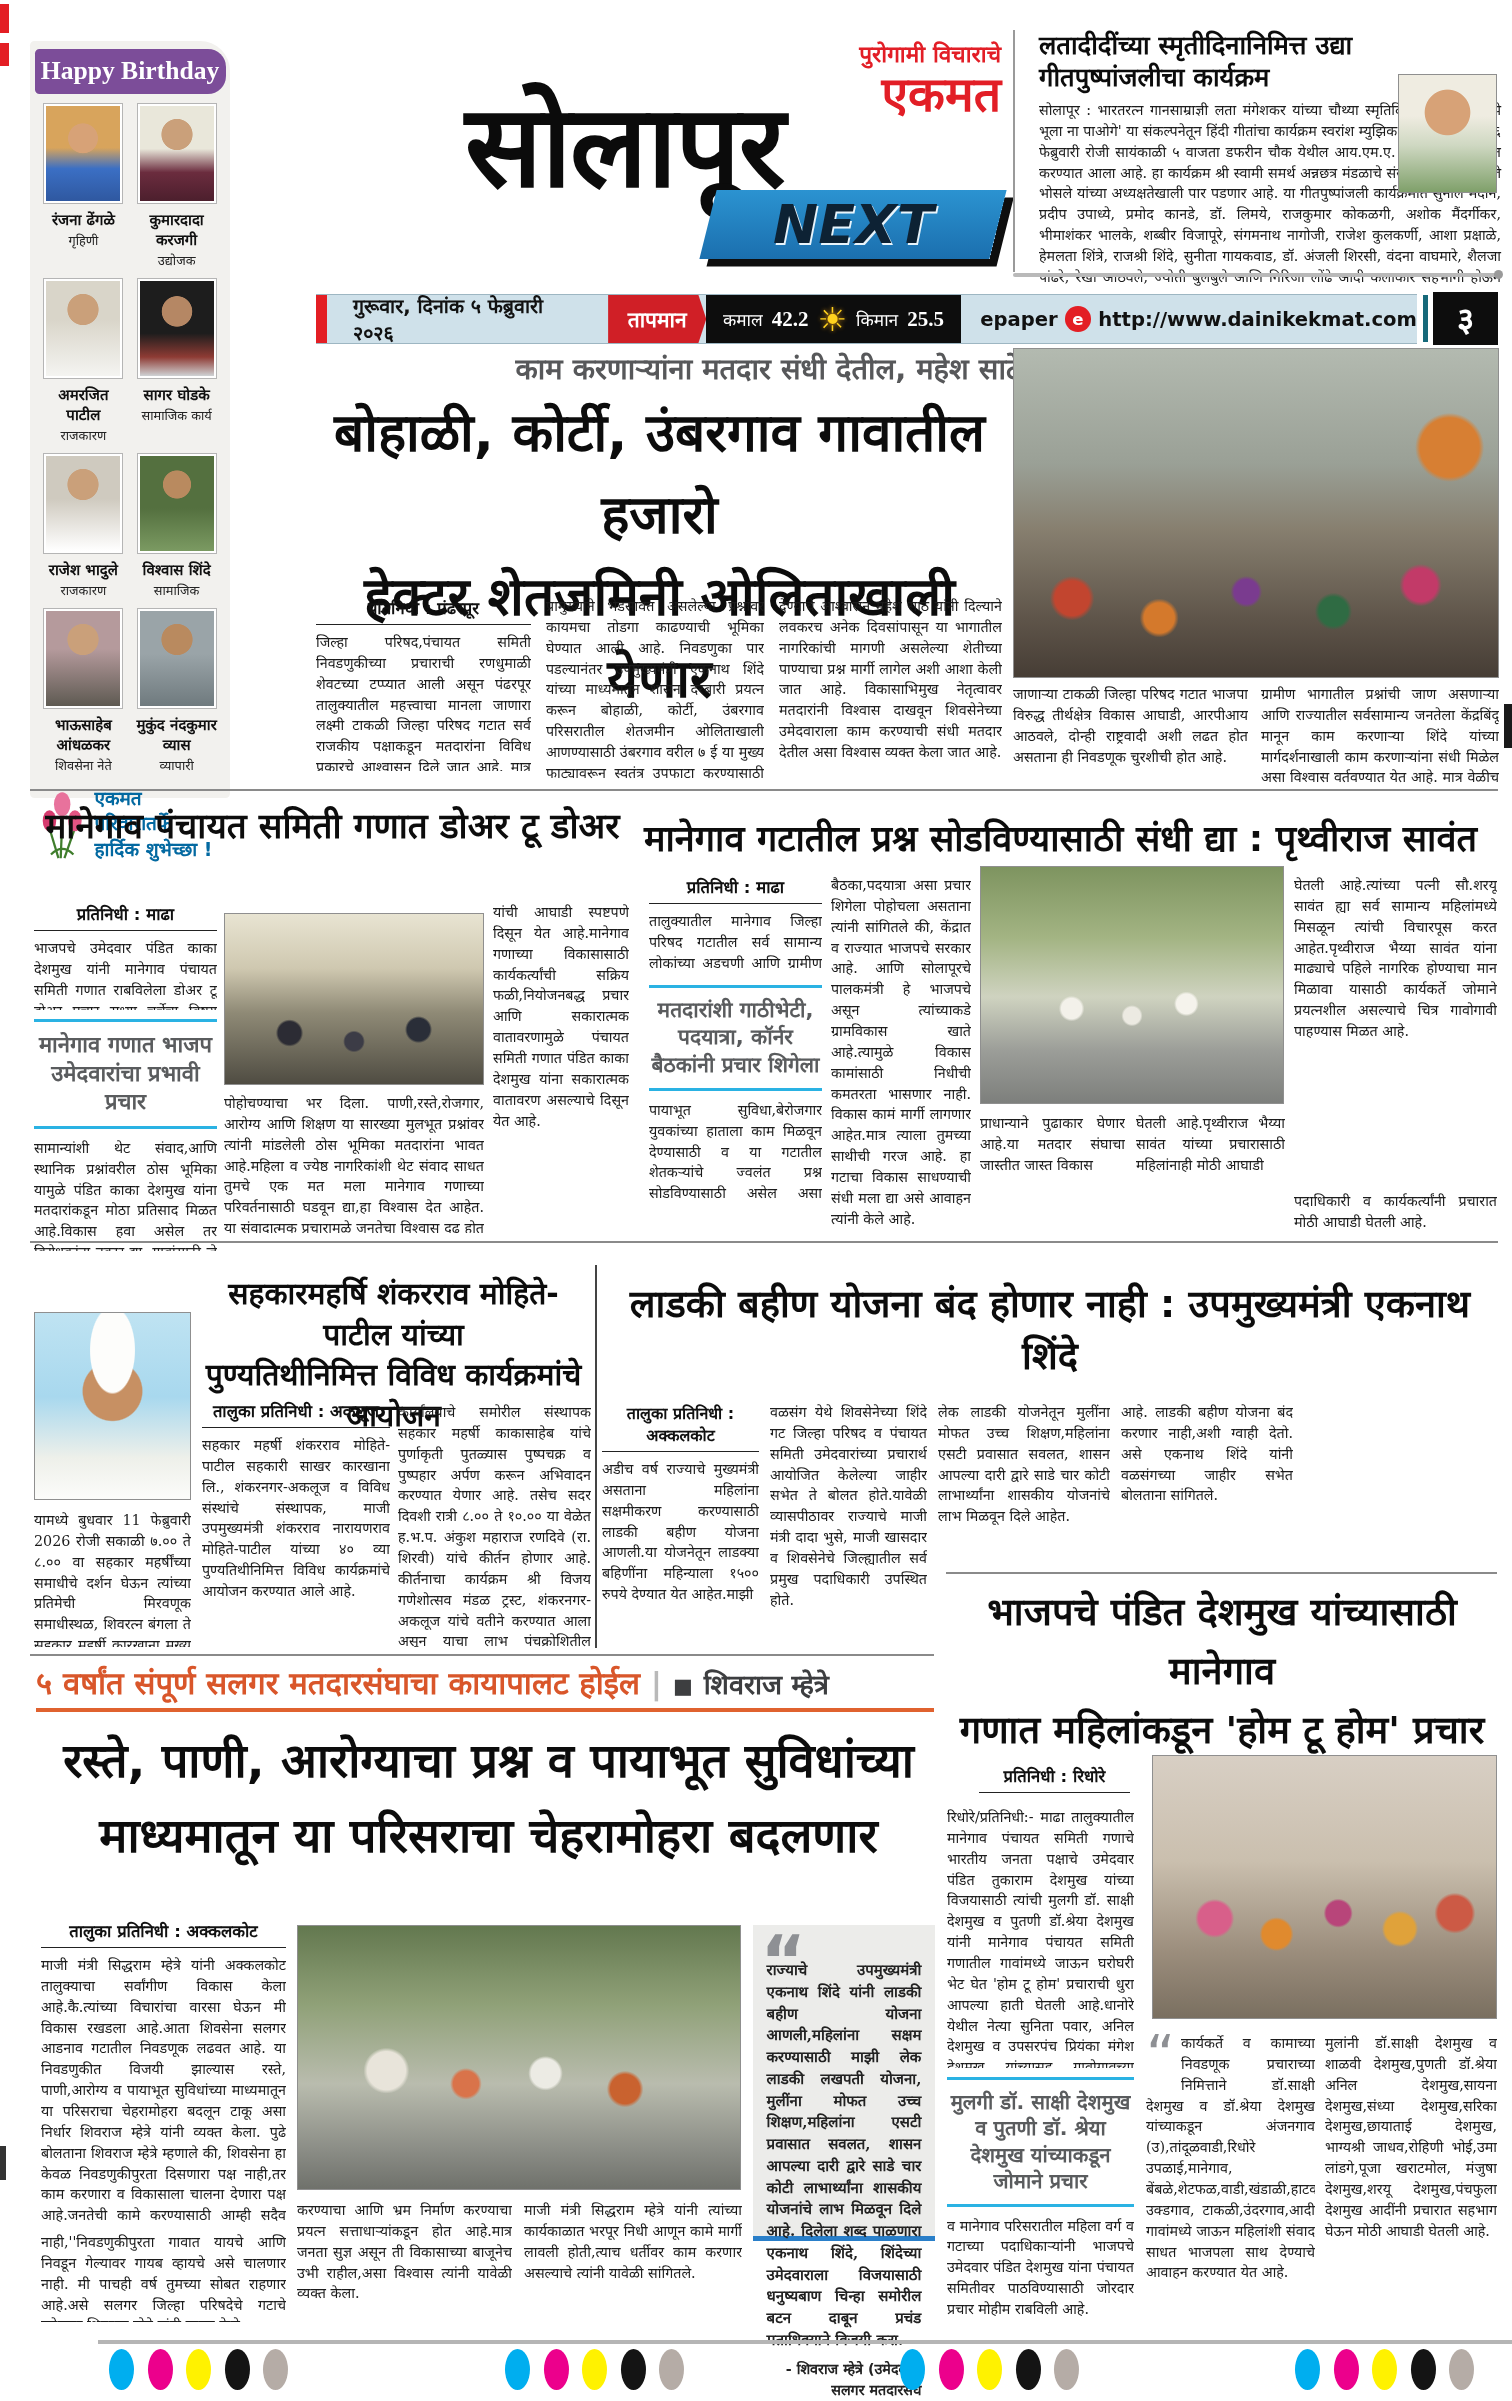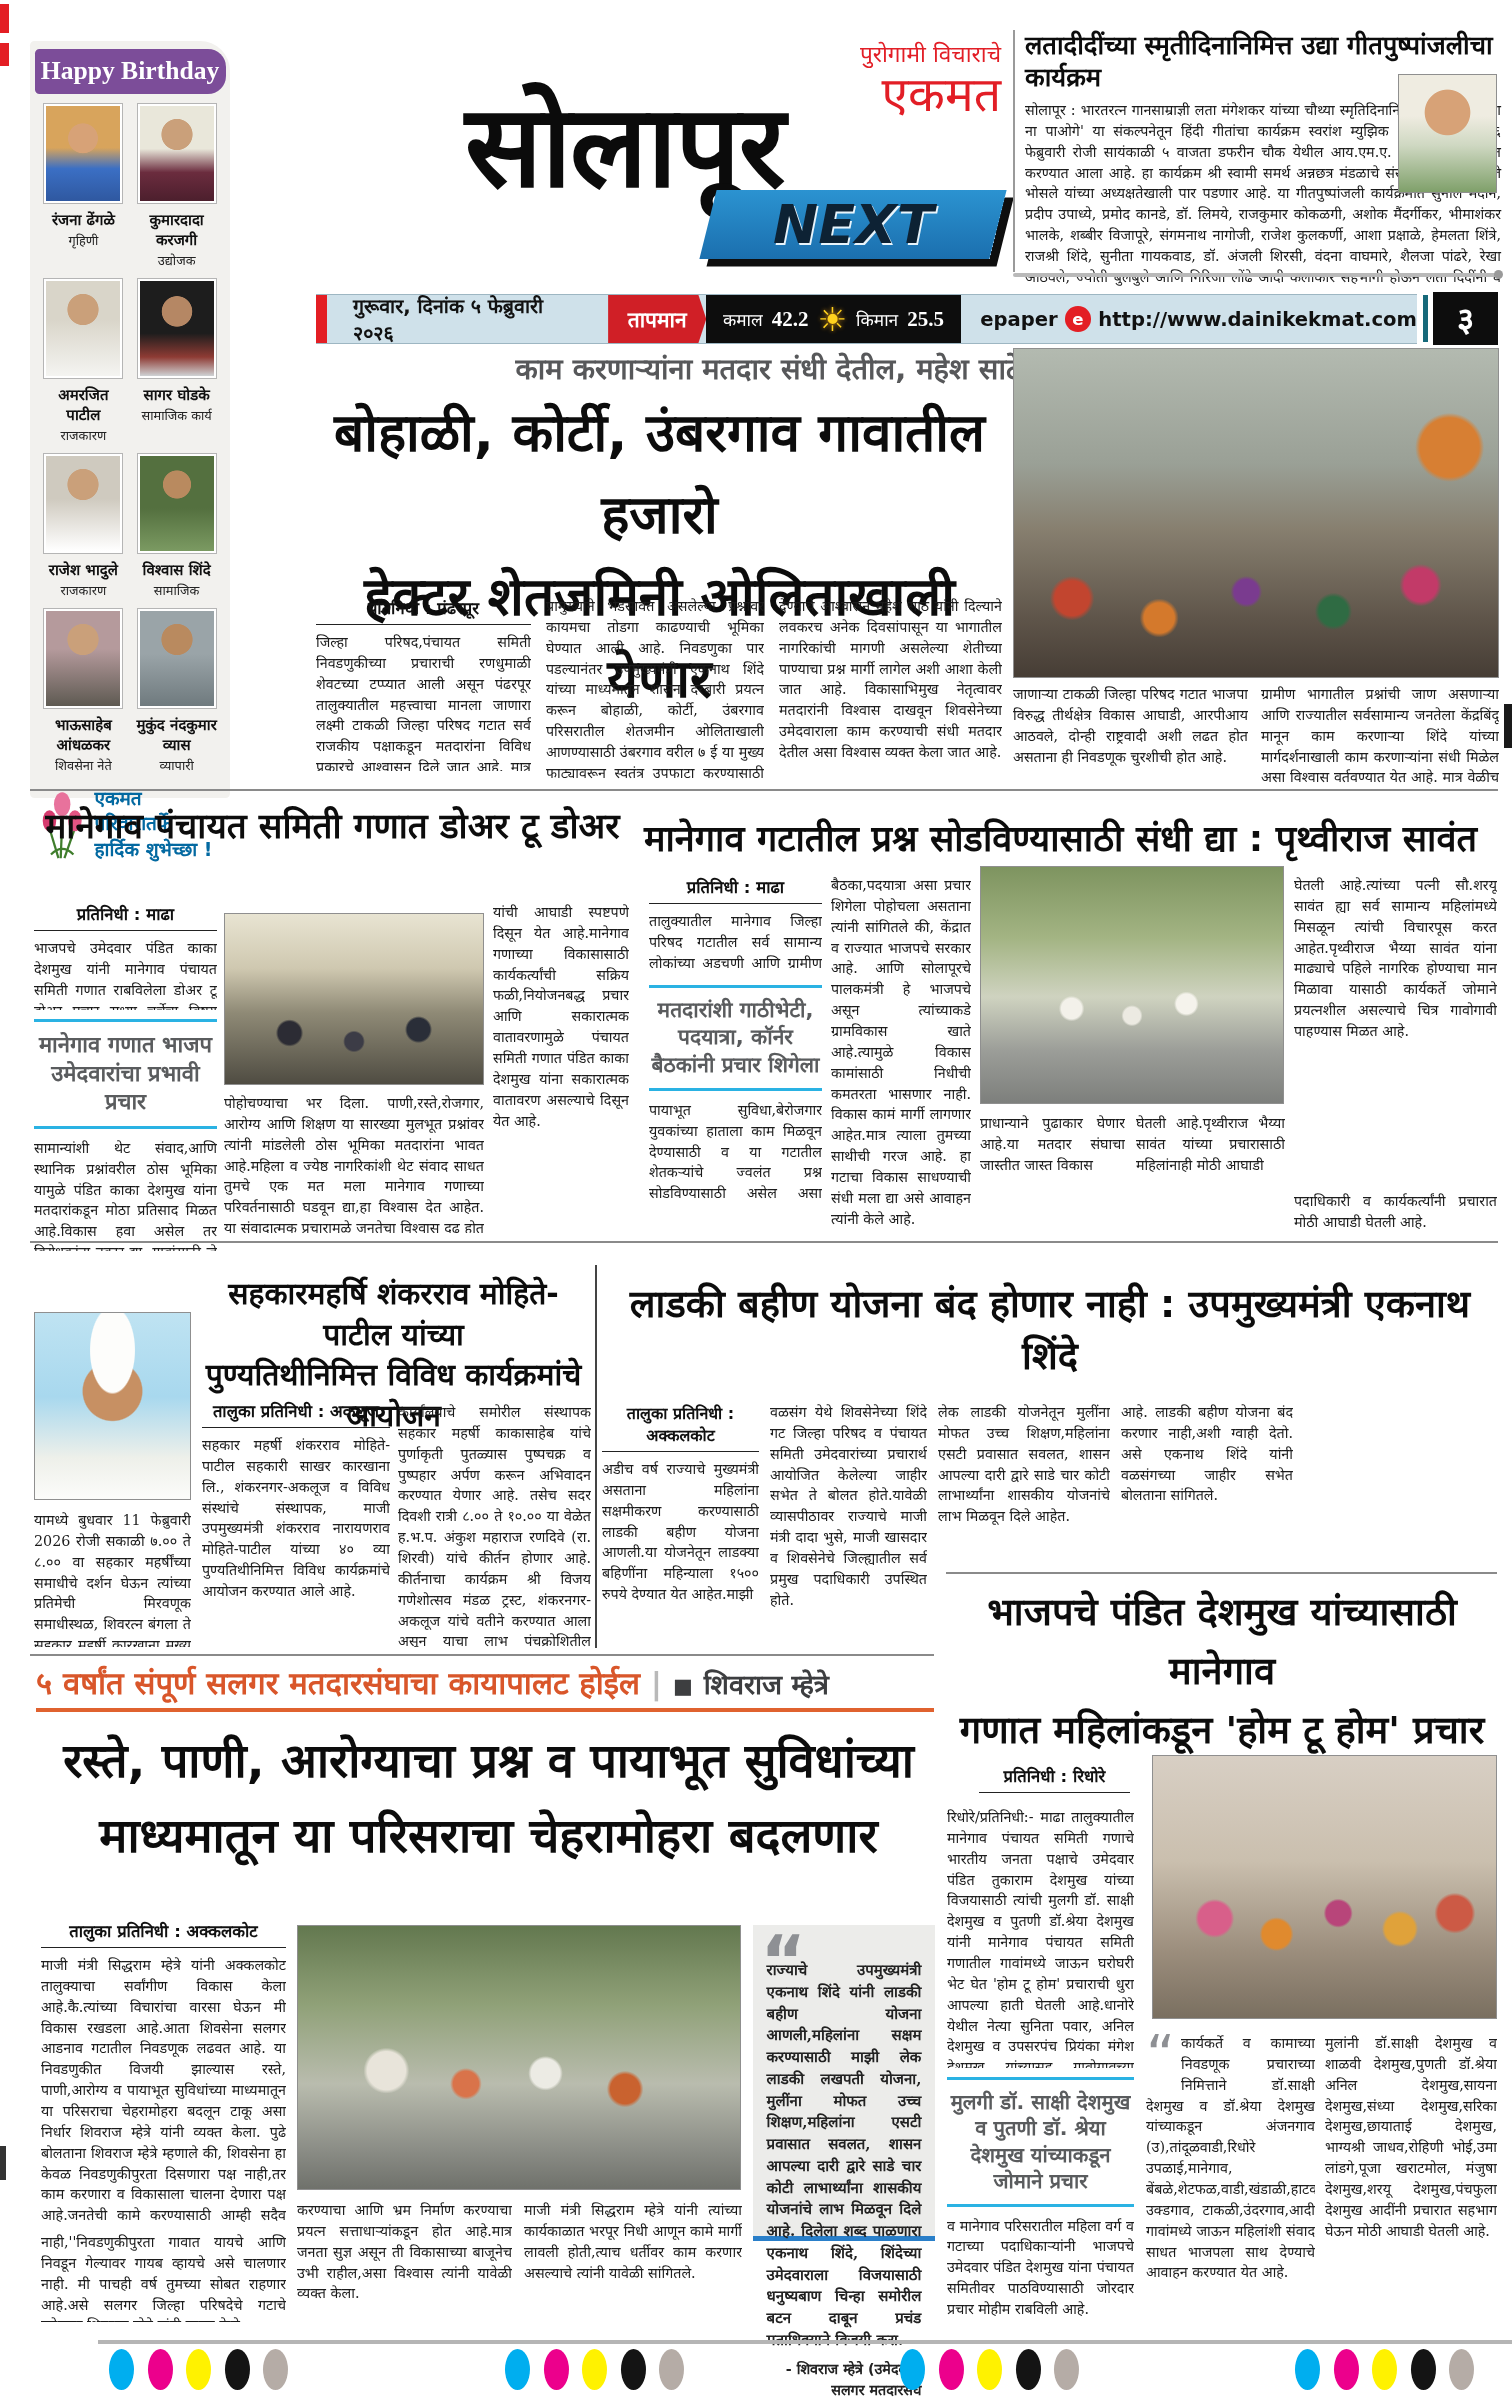--- a/index.html
+++ b/index.html
@@ -75,21 +75,21 @@
       linear-gradient(180deg,#63784f 0%,#90a178 30%,#b9bcae 60%,#8b8d86 85%,#6f716b 100%);}
   .ph-women{background:
       radial-gradient(circle at 18% 62%,#d85f8a 0 5%,transparent 6%),
       radial-gradient(circle at 36% 68%,#e08a2e 0 5%,transparent 6%),
       radial-gradient(circle at 54% 60%,#b8457a 0 5%,transparent 6%),
       radial-gradient(circle at 72% 66%,#e0a23a 0 5%,transparent 6%),
       radial-gradient(circle at 88% 60%,#cc5a45 0 5%,transparent 6%),
       linear-gradient(180deg,#d8cfc4 0%,#cabfae 40%,#9b8d7c 75%,#7a6f60 100%);}
   
   #masthead-title{font-family:"DejaVu Sans",sans-serif;font-weight:900;font-size:114px;line-height:1;letter-spacing:-1.5px;color:#0b0b0b;}
-  #tagline{color:#e21e26;text-align:right;font-family:"DejaVu Sans",sans-serif;font-weight:400;}
+  #tagline{color:#e21e26;text-align:right;font-family:"DejaVu Sans",sans-serif;font-weight:700;}
   #next{transform:skewX(-14deg);background:linear-gradient(180deg,#2b93d1,#1b6fae);
         box-shadow:9px 7.5px 0 #0e0e0e;display:flex;align-items:center;justify-content:center;}
   #next span{transform:skewX(14deg);font-family:"DejaVu Sans",sans-serif;font-weight:900;font-style:italic;
         font-size:54px;color:#0d2234;text-shadow:1.5px 1.5px 0 #e8f4fb;}
   
   #datebar{background:#cfe1ea;display:flex;align-items:center;border-top:1.5px solid #9db6c2;border-bottom:1.5px solid #9db6c2;box-sizing:border-box;}
   #datebar .redtab{width:12px;height:100%;background:#e31e24;}
   .dtext{font-family:"DejaVu Sans",sans-serif;font-weight:700;font-size:19.6px;color:#111;}
   #tempwrap{display:flex;align-items:center;height:100%;}
   #templabel{background:#d01f26;color:#fff;font-family:"DejaVu Sans",sans-serif;font-weight:800;font-size:21px;
@@ -184,21 +184,21 @@
 
   <div class="abs" id="masthead-title" style="left:465px;top:90px;">सोलापूर</div>
   <div class="abs" id="tagline" style="left:813px;top:38px;width:188px;">
     <div style="font-size:22.6px;">पुरोगामी विचाराचे</div>
     <div style="font-size:48px;line-height:1.05;">एकमत</div>
   </div>
   <div class="abs" id="next" style="left:708px;top:190px;width:290px;height:69px;">
     <span>NEXT</span>
   </div>
 
-  <div class="abs" style="left:1013px;top:30px;width:488px;height:242px;border-left:2.3px solid #9a9a9a;padding-left:10px;box-sizing:border-box;">
+  <div class="abs" style="left:1013px;top:30px;width:488px;height:242px;border-left:2.3px solid #9a9a9a;padding-left:24px;box-sizing:border-box;">
     <div class="hl" style="font-size:25.6px;line-height:1.25;margin-bottom:6px;">लतादीदींच्या स्मृतीदिनानिमित्त उद्या गीतपुष्पांजलीचा कार्यक्रम</div>
     <div class="photo ph-lata abs" style="right:4.5px;top:44px;width:99px;height:119px;"></div>
     <div class="col" style="font-size:14.3px;width:100%;height:188px;padding-right:1.5px;">सोलापूर : भारतरत्न गानसाम्राज्ञी लता मंगेशकर यांच्या चौथ्या स्मृतिदिनानिमित्त 'तुम मुझे भूला ना पाओगे' या संकल्पनेतून हिंदी गीतांचा कार्यक्रम स्वरांश म्युझिक अ‍ॅकॅडमीच्यावतीने ६ फेब्रुवारी रोजी सायंकाळी ५ वाजता डफरीन चौक येथील आय.एम.ए. हॉल येथे आयोजित करण्यात आला आहे. हा कार्यक्रम श्री स्वामी समर्थ अन्नछत्र मंडळाचे संस्थापक जन्मेजयराजे भोसले यांच्या अध्यक्षतेखाली पार पडणार आहे. या गीतपुष्पांजली कार्यक्रमात सुनील मदान, प्रदीप उपाध्ये, प्रमोद कानडे, डॉ. लिमये, राजकुमार कोकळगी, अशोक मैंदर्गीकर, भीमाशंकर भालके, शब्बीर विजापूरे, संगमनाथ नागोजी, राजेश कुलकर्णी, आशा प्रक्षाळे, हेमलता शिंत्रे, राजश्री शिंदे, सुनीता गायकवाड, डॉ. अंजली शिरसी, वंदना वाघमारे, शैलजा पांढरे, रेखा आठवले, ज्योती बुलबुले आणि गिरिजा लोंढे आदी कलाकार सहभागी होऊन लता दिदींनी व सहकालाकारांनी गायलेली अजरामर गीते सादर करणार आहेत.</div>
   </div>
   <div class="abs" style="left:1013px;top:273px;width:488px;height:3.8px;background:#b9b9b9;border-radius:2.3px;"></div>
   <div class="abs" style="left:1494px;top:270px;width:9px;height:9px;border-radius:50%;background:#9a9a9a;"></div>
 
   <div id="datebar" class="abs" style="left:316px;top:294px;width:1101px;height:50px;">
     <div class="redtab"></div>
     <div class="dtext" style="padding:0 30px 0 25.6px;">गुरूवार, दिनांक ५ फेब्रुवारी २०२६</div>

